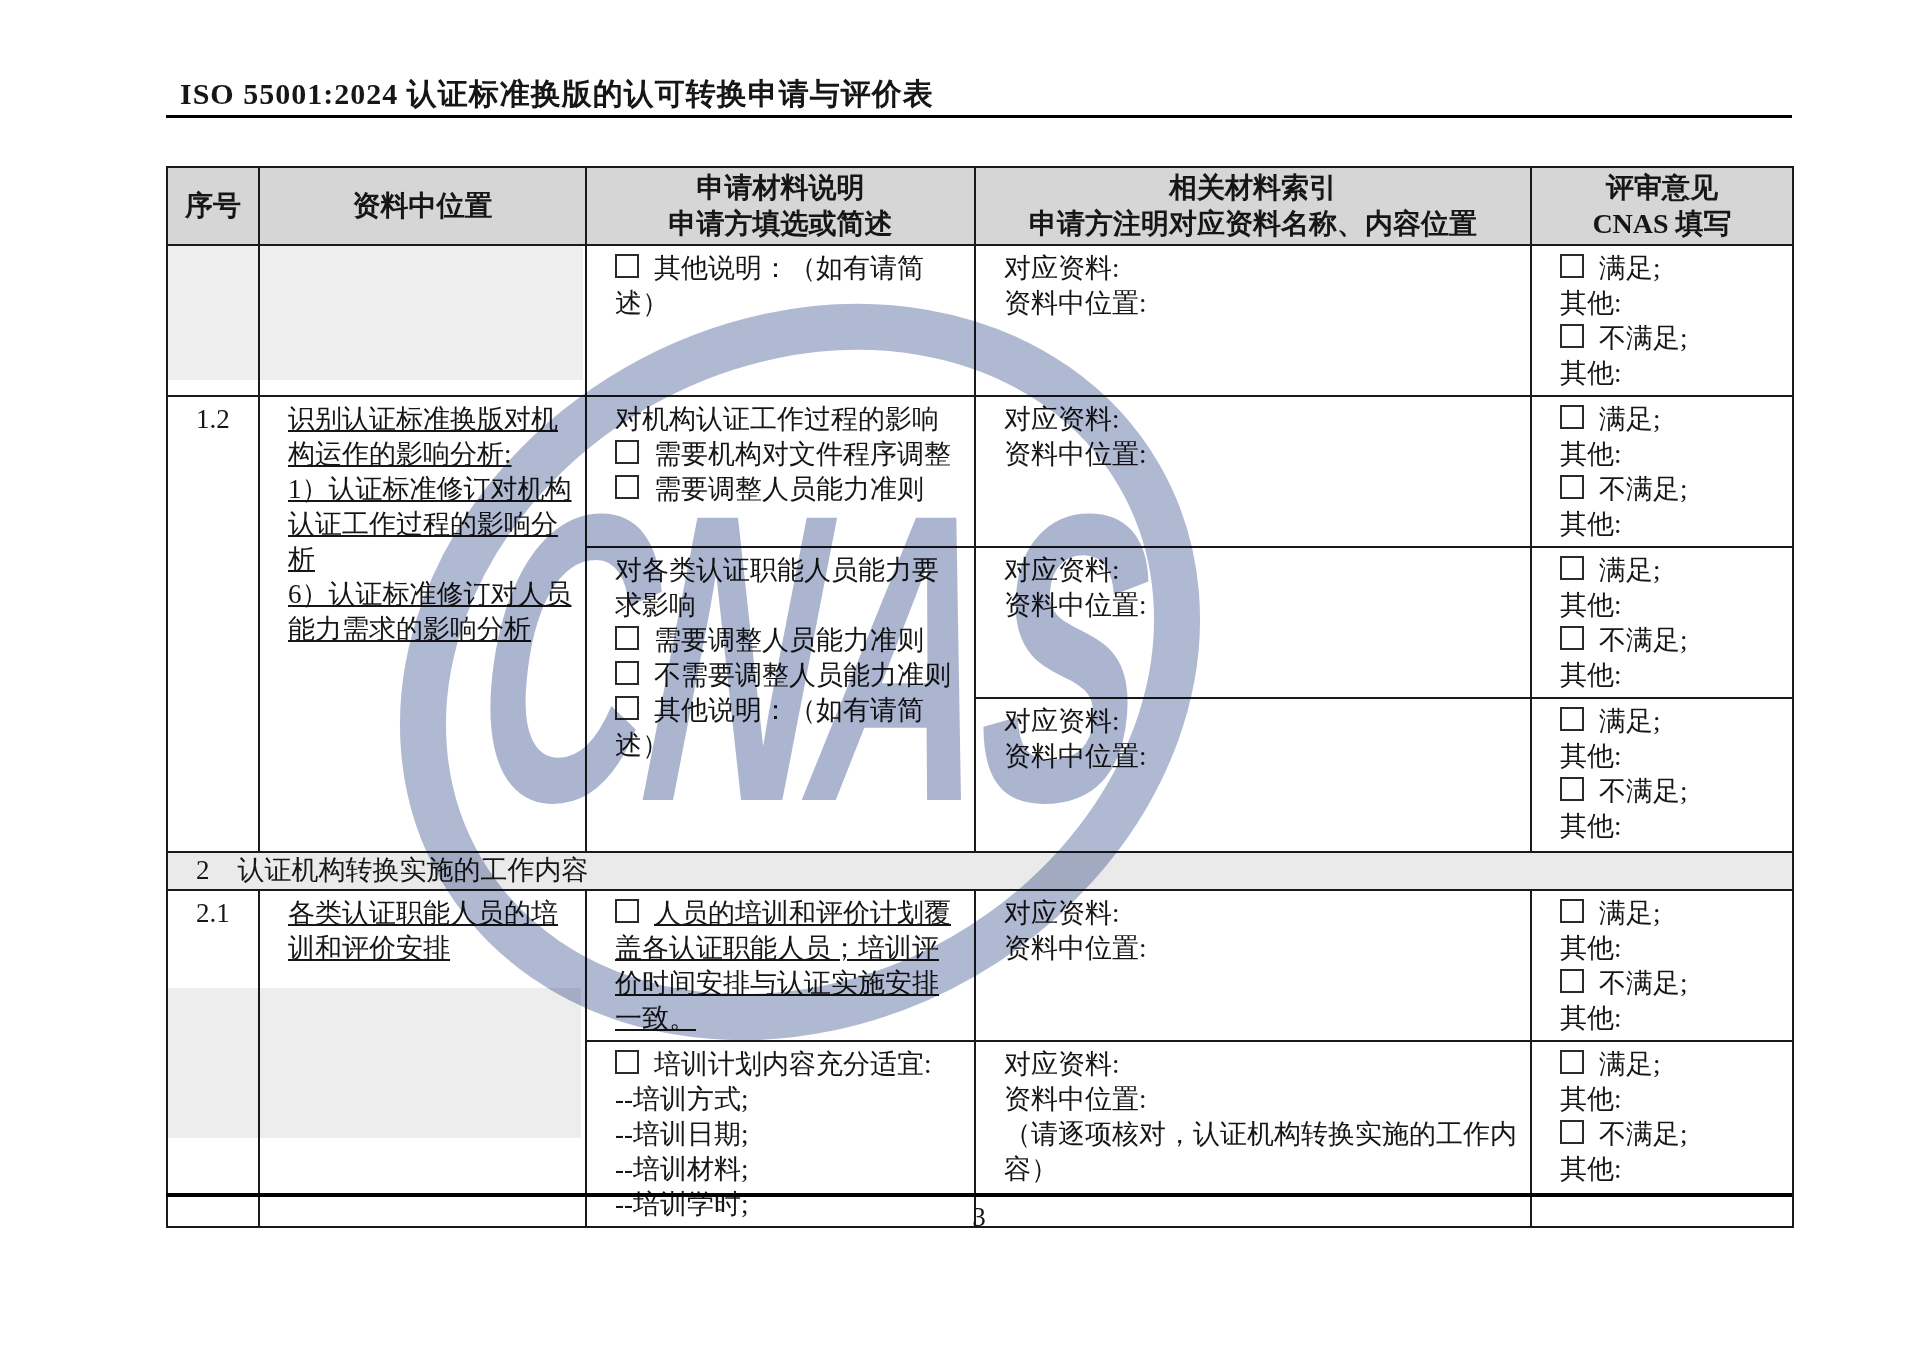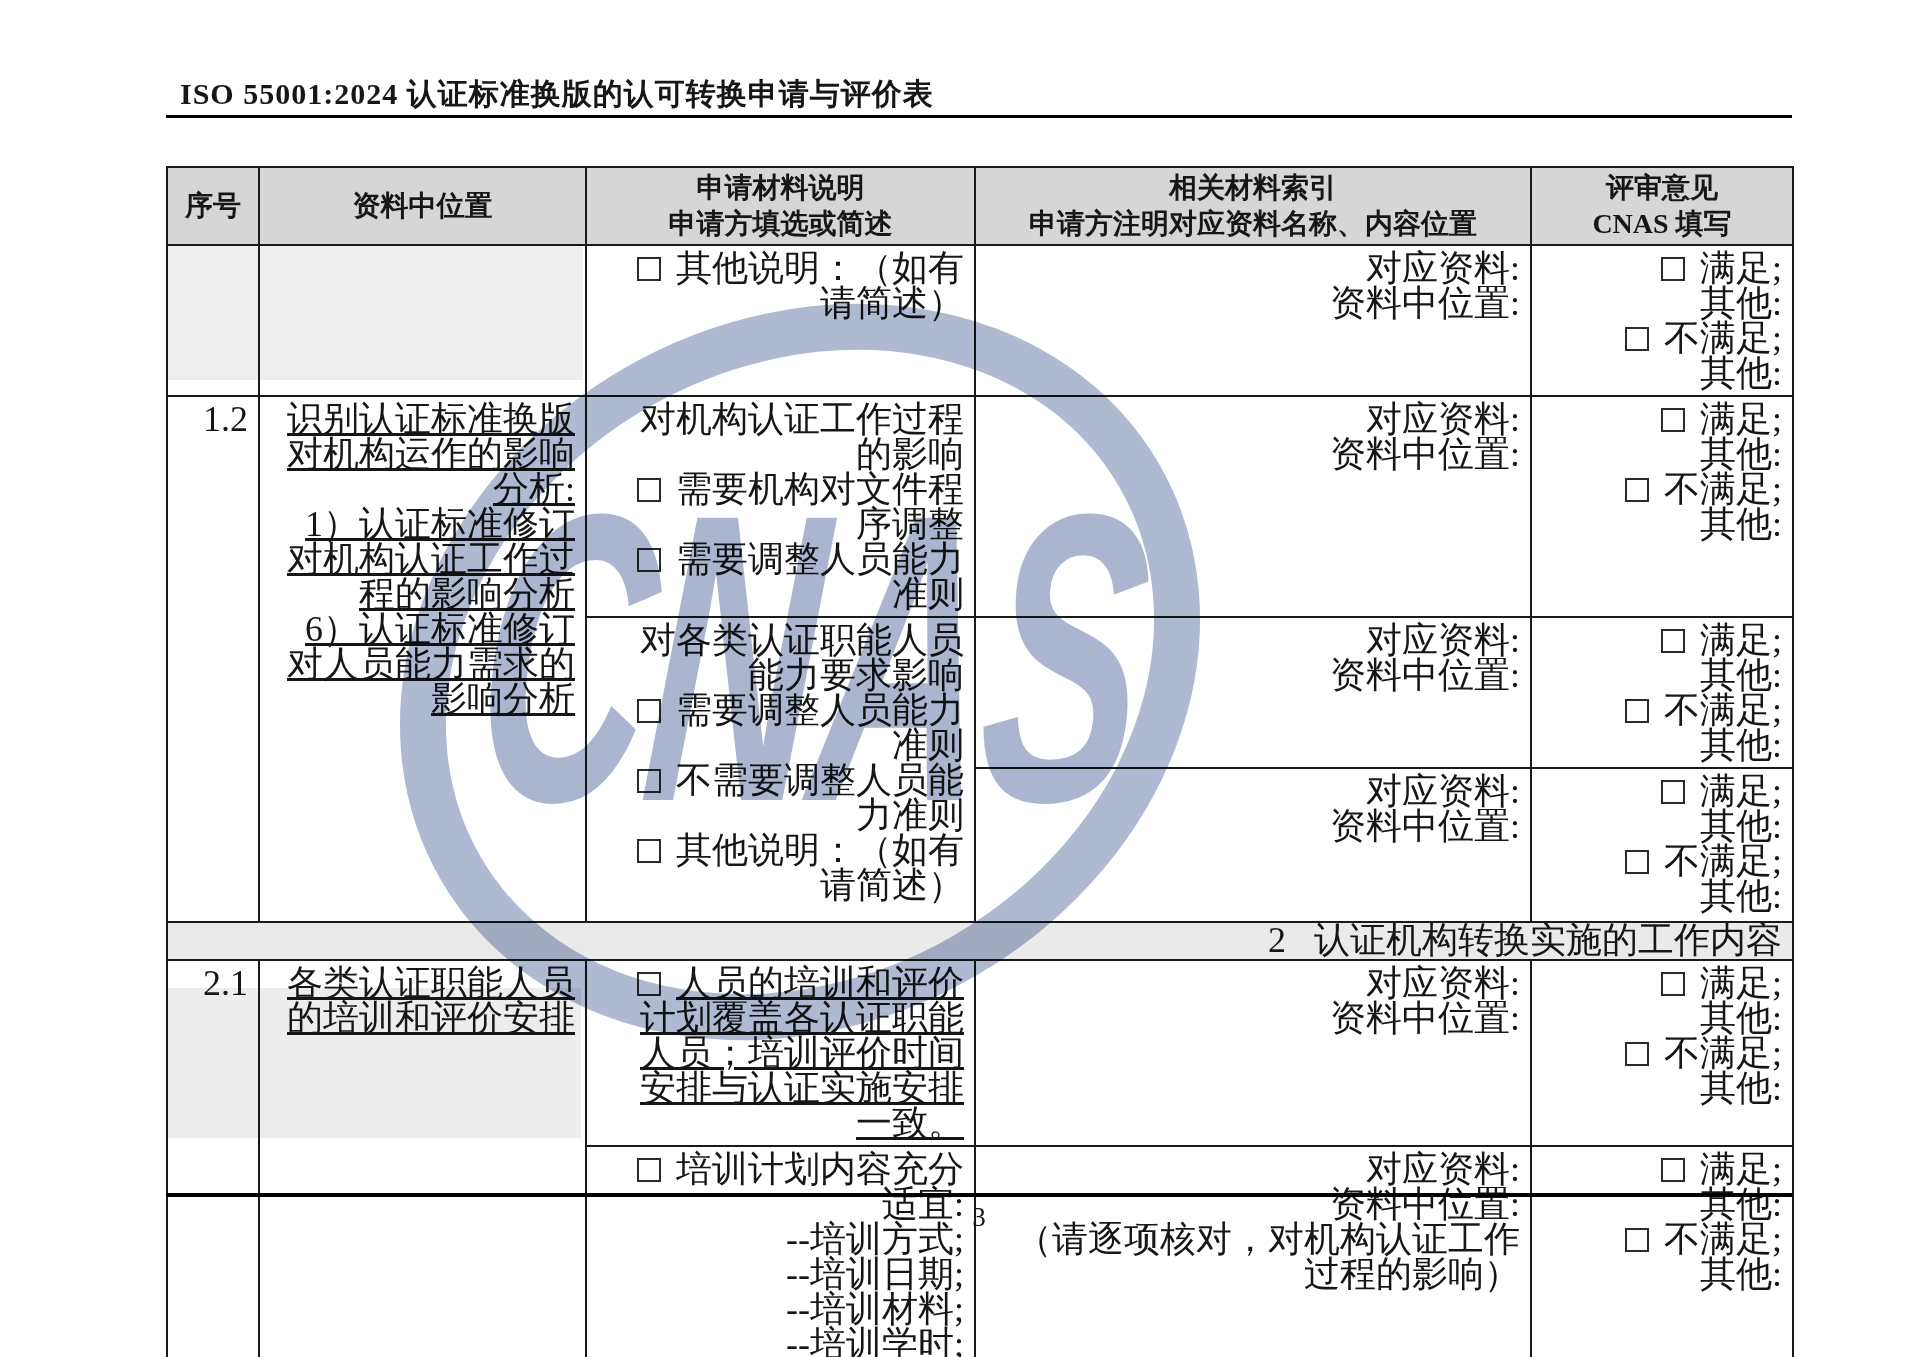--- a/index.html
+++ b/index.html
@@ -33,24 +33,24 @@
   table.doc-table {
     position: absolute; left: 166px; top: 166px;
     width: 1626px;
     border-collapse: collapse; table-layout: fixed;
     background: transparent;
     z-index: 1;
   }
   .doc-table td, .doc-table th {
     border: 2px solid #1a1a1a;
     vertical-align: top;
-    padding: 5px 10px 4px 20px;
-    font-size: 36px; line-height: 35px;
+    padding: 5px 10px 4px 28px;
+    font-size: 27px; line-height: 35px;
     font-weight: normal;
-    text-align: right;
+    text-align: left;
     overflow: hidden;
   }
   .doc-table { border: 1px solid #7f1d1d; }
   .doc-table th {
     background: #d6d6d6;
     text-align: center; vertical-align: middle;
     font-weight: bold; font-size: 28px; line-height: 36px;
     padding: 2px 4px;
   }
   tr.section-row td {
@@ -235,21 +235,21 @@
       <td>
         <div class="line"><span class="cb"></span><span>培训计划内容充分适宜:</span></div>
         <div class="line">--培训方式;</div>
         <div class="line">--培训日期;</div>
         <div class="line">--培训材料;</div>
         <div class="line">--培训学时;</div>
       </td>
       <td>
         <div class="line">对应资料:</div>
         <div class="line">资料中位置:</div>
-        <div class="line">（请逐项核对，对机构认证工作过程的影响）</div>
+        <div class="line">（请逐项核对，认证机构转换实施的工作内容）</div>
       </td>
       <td>
         <div class="line"><span class="cb"></span><span>满足;</span></div>
         <div class="line">其他:</div>
         <div class="line"><span class="cb"></span><span>不满足;</span></div>
         <div class="line">其他:</div>
       </td>
     </tr>
   </tbody>
     </table>

